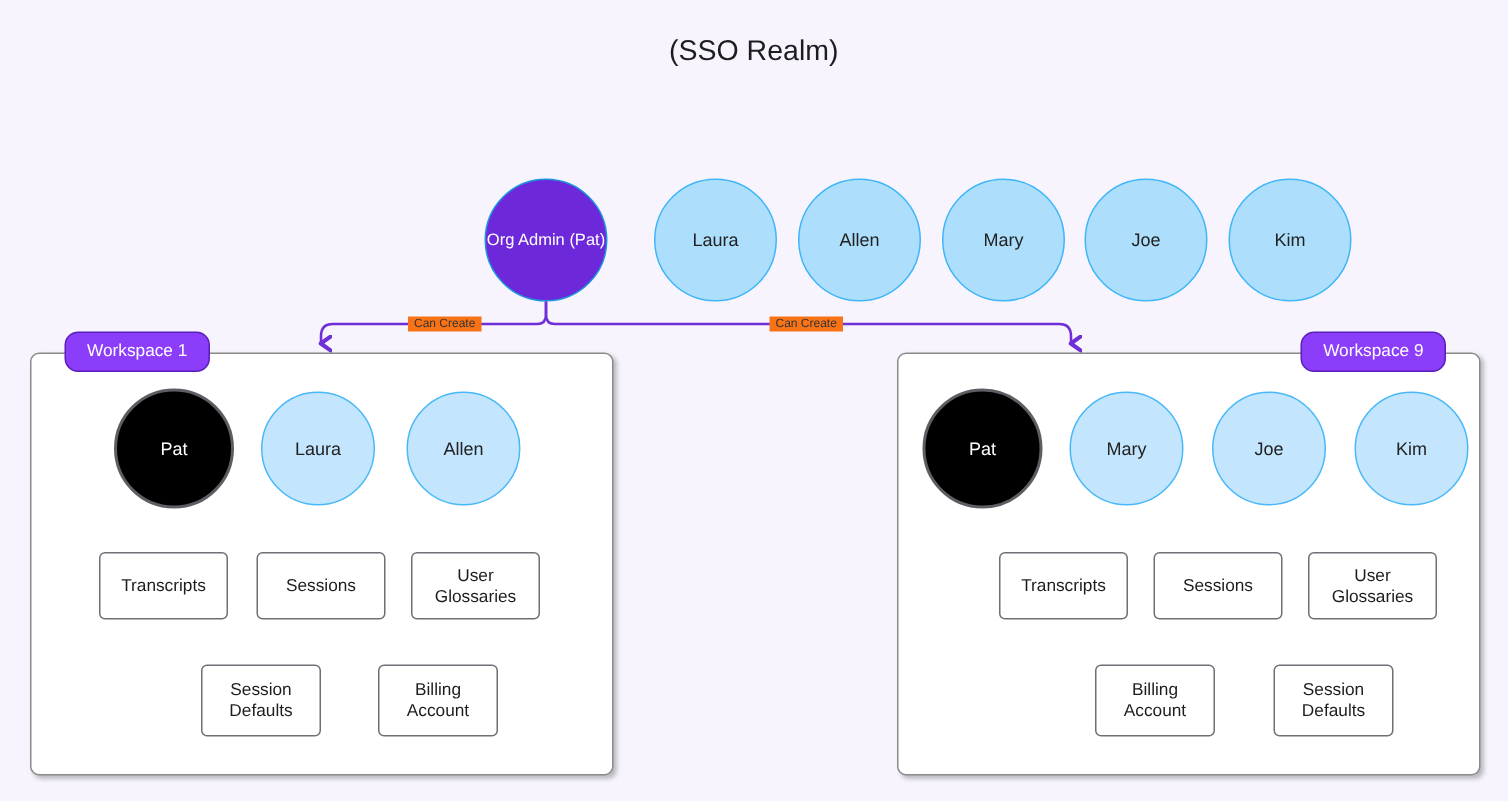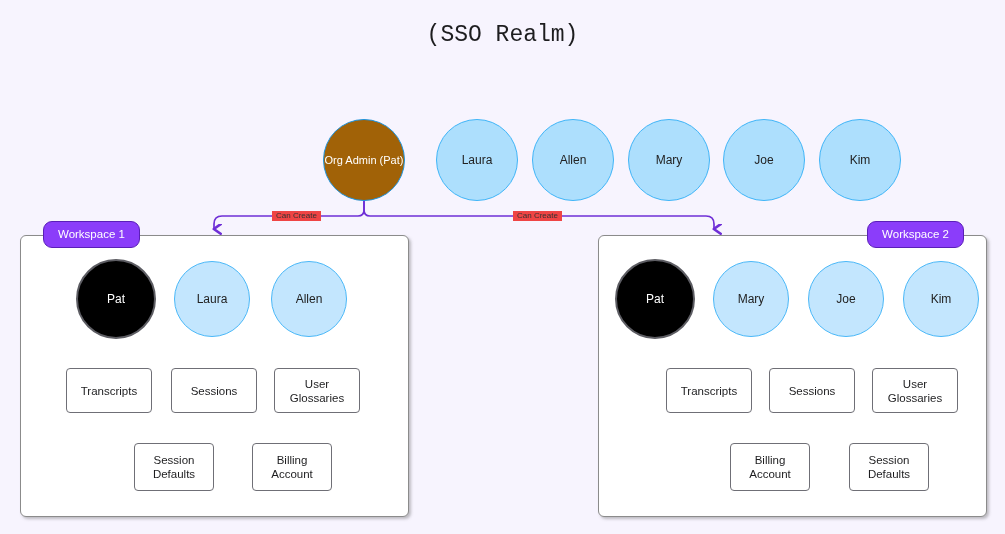--- a/index.html
+++ b/index.html
@@ -23,24 +23,23 @@
     width: 1005px;
     text-align: center;
   }
   .title-main {
     font-size: 30px;
     color: #1d1d1f;
     letter-spacing: -0.2px;
     line-height: 40px;
   }
   .title-sub {
-    font-size: 23px;
+    font-size: 19px;
     color: #1d1d1f;
     line-height: 26px;
-    font-family: Liberation Mono, monospace;
   }
 
   
   .org-row {
     position: absolute;
     top: 119px;
     left: 323px;
     width: 600px;
     height: 82px;
   }
@@ -57,40 +56,40 @@
   .circle-top {
     width: 82px;
     height: 82px;
     top: 0;
     background: #addffd;
     border: 1.5px solid #40b5f8;
     font-size: 12px;
     color: #222;
   }
   .circle-admin {
-    background: #a16207;
+    background: #6d28d9;
     border: 1.5px solid #1d94e0;
     color: #ffffff;
     font-size: 11px;
   }
 
   
   .connectors {
     position: absolute;
     top: 0;
     left: 0;
     width: 1005px;
     height: 534px;
     pointer-events: none;
   }
   .conn-label {
     position: absolute;
     font-size: 8px;
     color: #333;
-    background: #ef4444;
+    background: #f97316;
     padding: 0 4px;
     line-height: 10px;
   }
 
   
   .workspace {
     position: absolute;
     background: #ffffff;
     border: 1.4px solid #8b8b8b;
     border-radius: 6px;
@@ -223,21 +222,21 @@
   <div class="fbox fbox-r1" style="left:253px; width:86px;">User
 Glossaries</div>
 
   <div class="fbox fbox-r2" style="left:89px; width:80px;">Session
 Defaults</div>
   <div class="fbox fbox-r2" style="left:207px; width:80px;">Billing
 Account</div>
 </div>
 
 <div class="workspace" id="workspace-2">
-  <div class="ws-badge" id="ws2-badge">Workspace 2</div>
+  <div class="ws-badge" id="ws2-badge">Workspace 9</div>
 
   <div class="ws-circles">
     <div class="circle circle-ws circle-ws-admin" style="left:16px;">
       <span>Pat</span>
     </div>
     <div class="circle circle-ws" style="left:114px;">
       <span>Mary</span>
     </div>
     <div class="circle circle-ws" style="left:209px;">
       <span>Joe</span>

